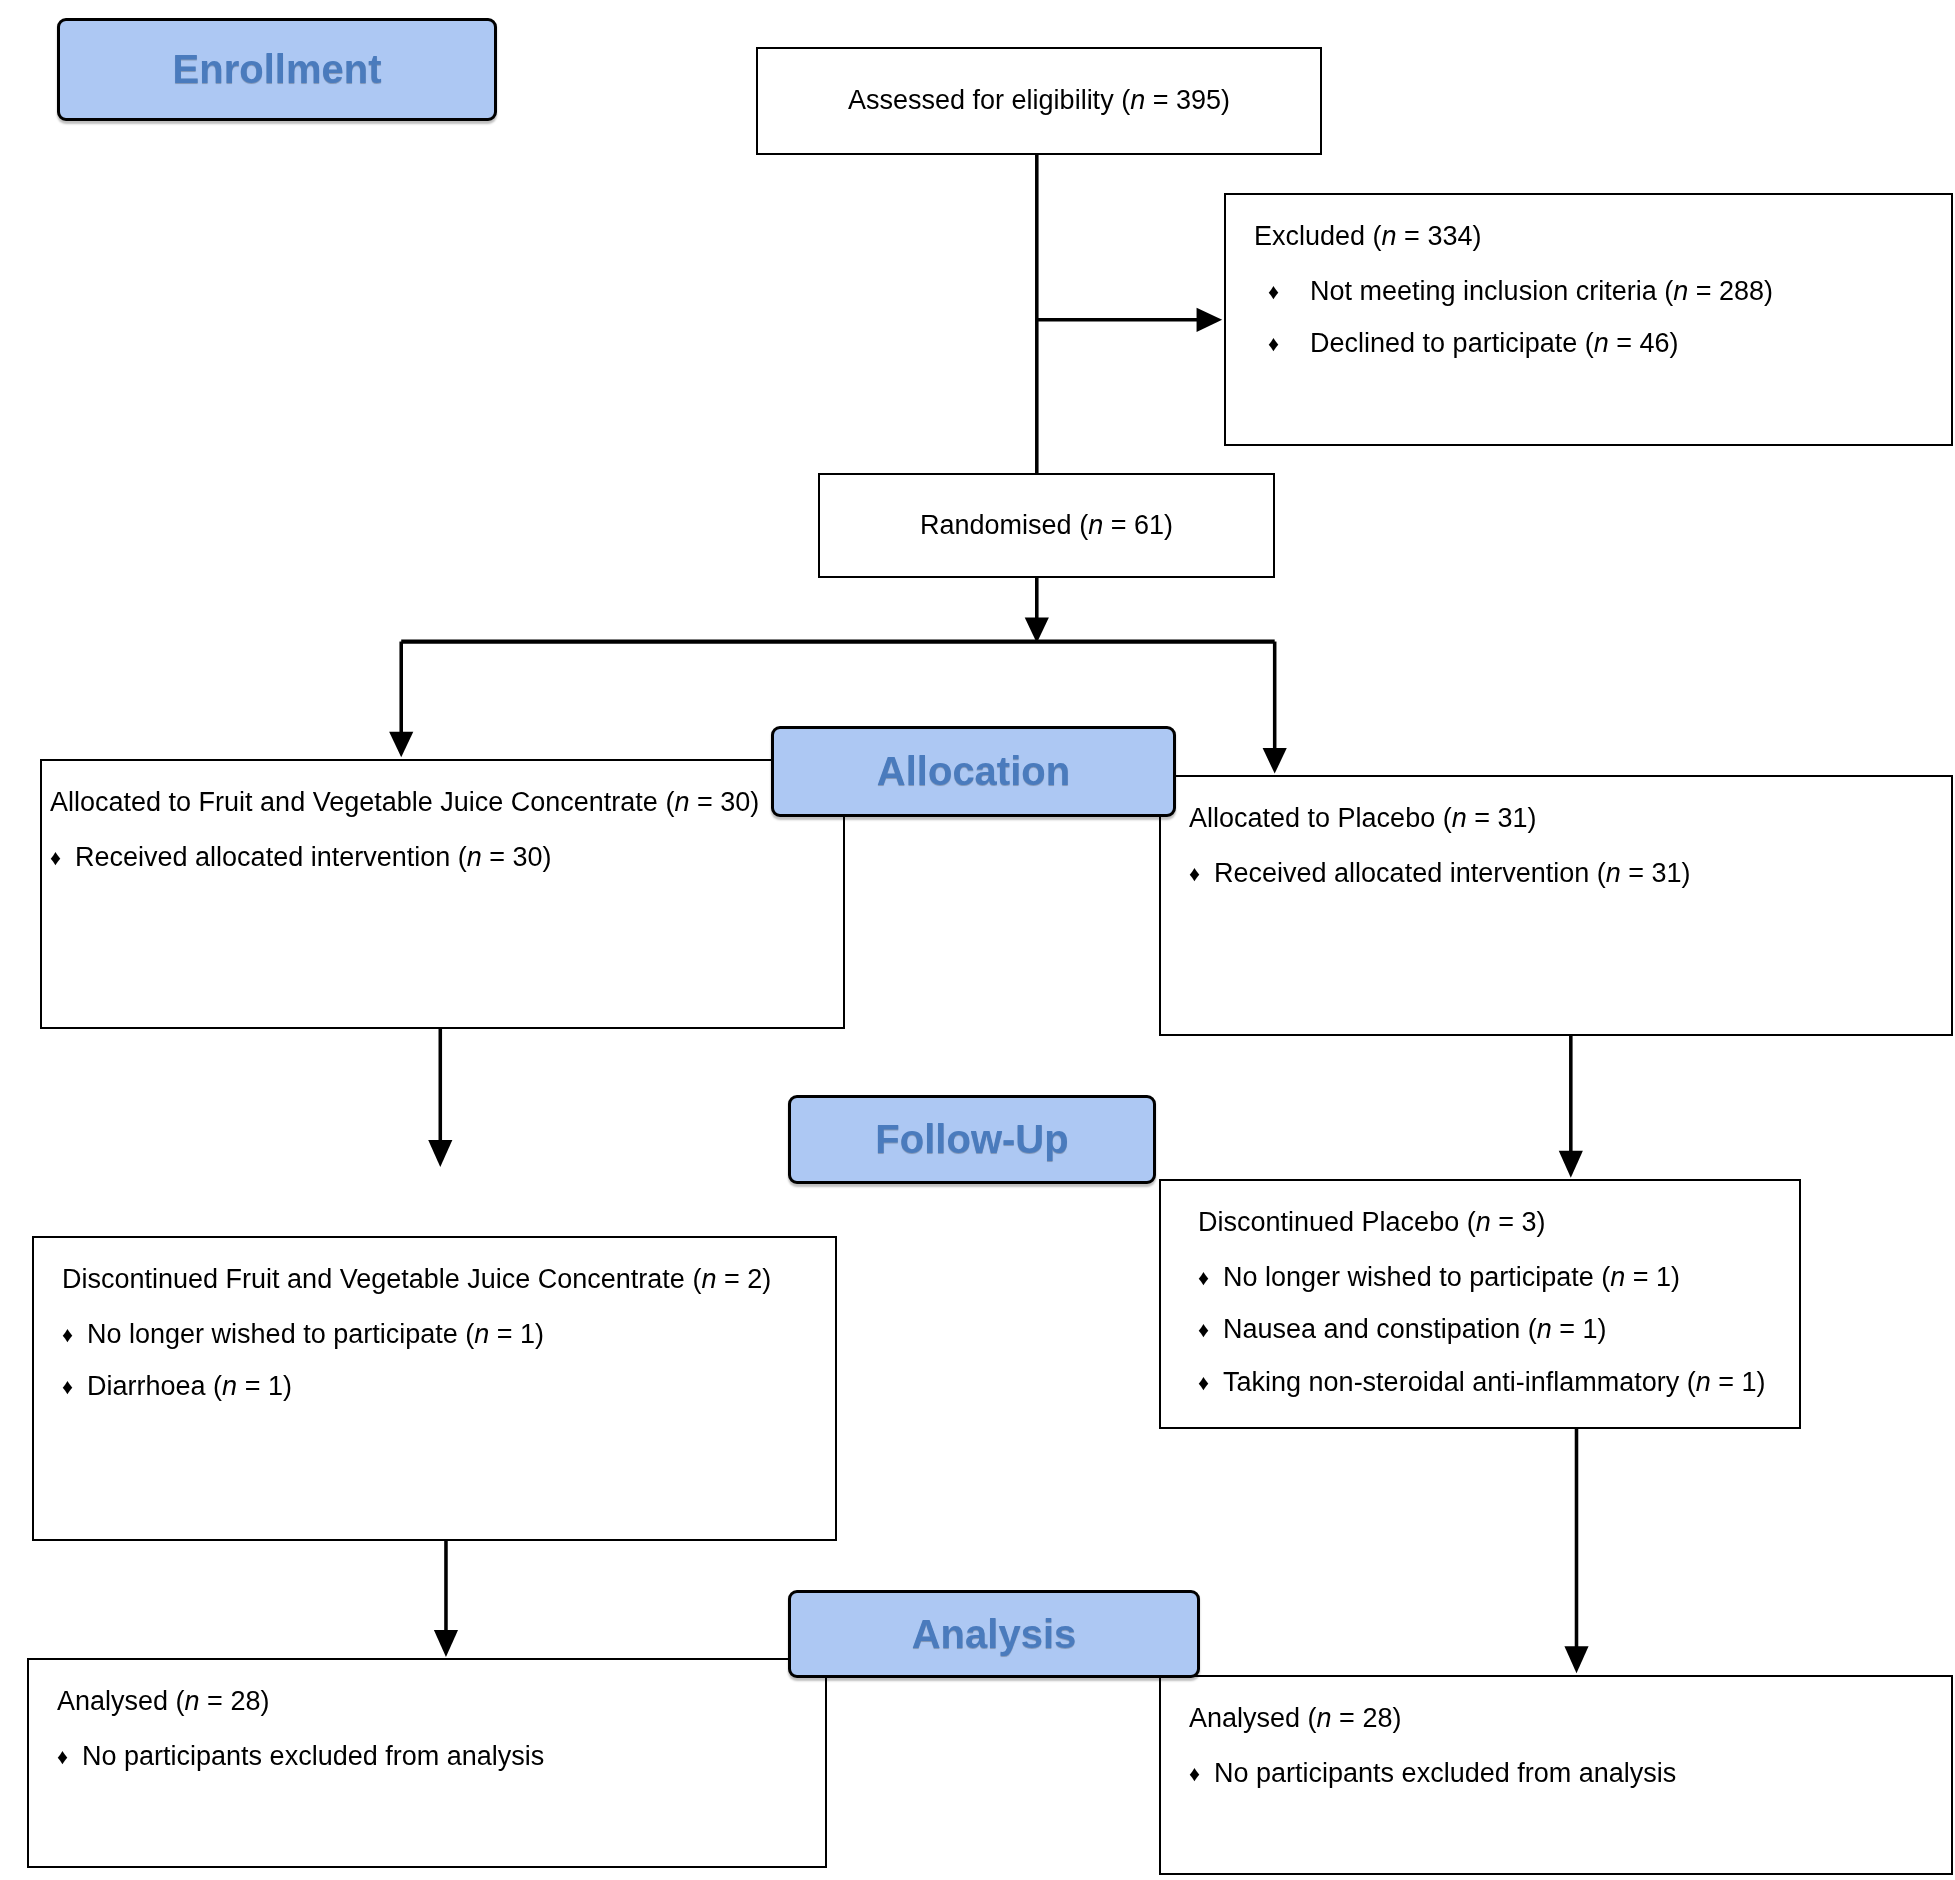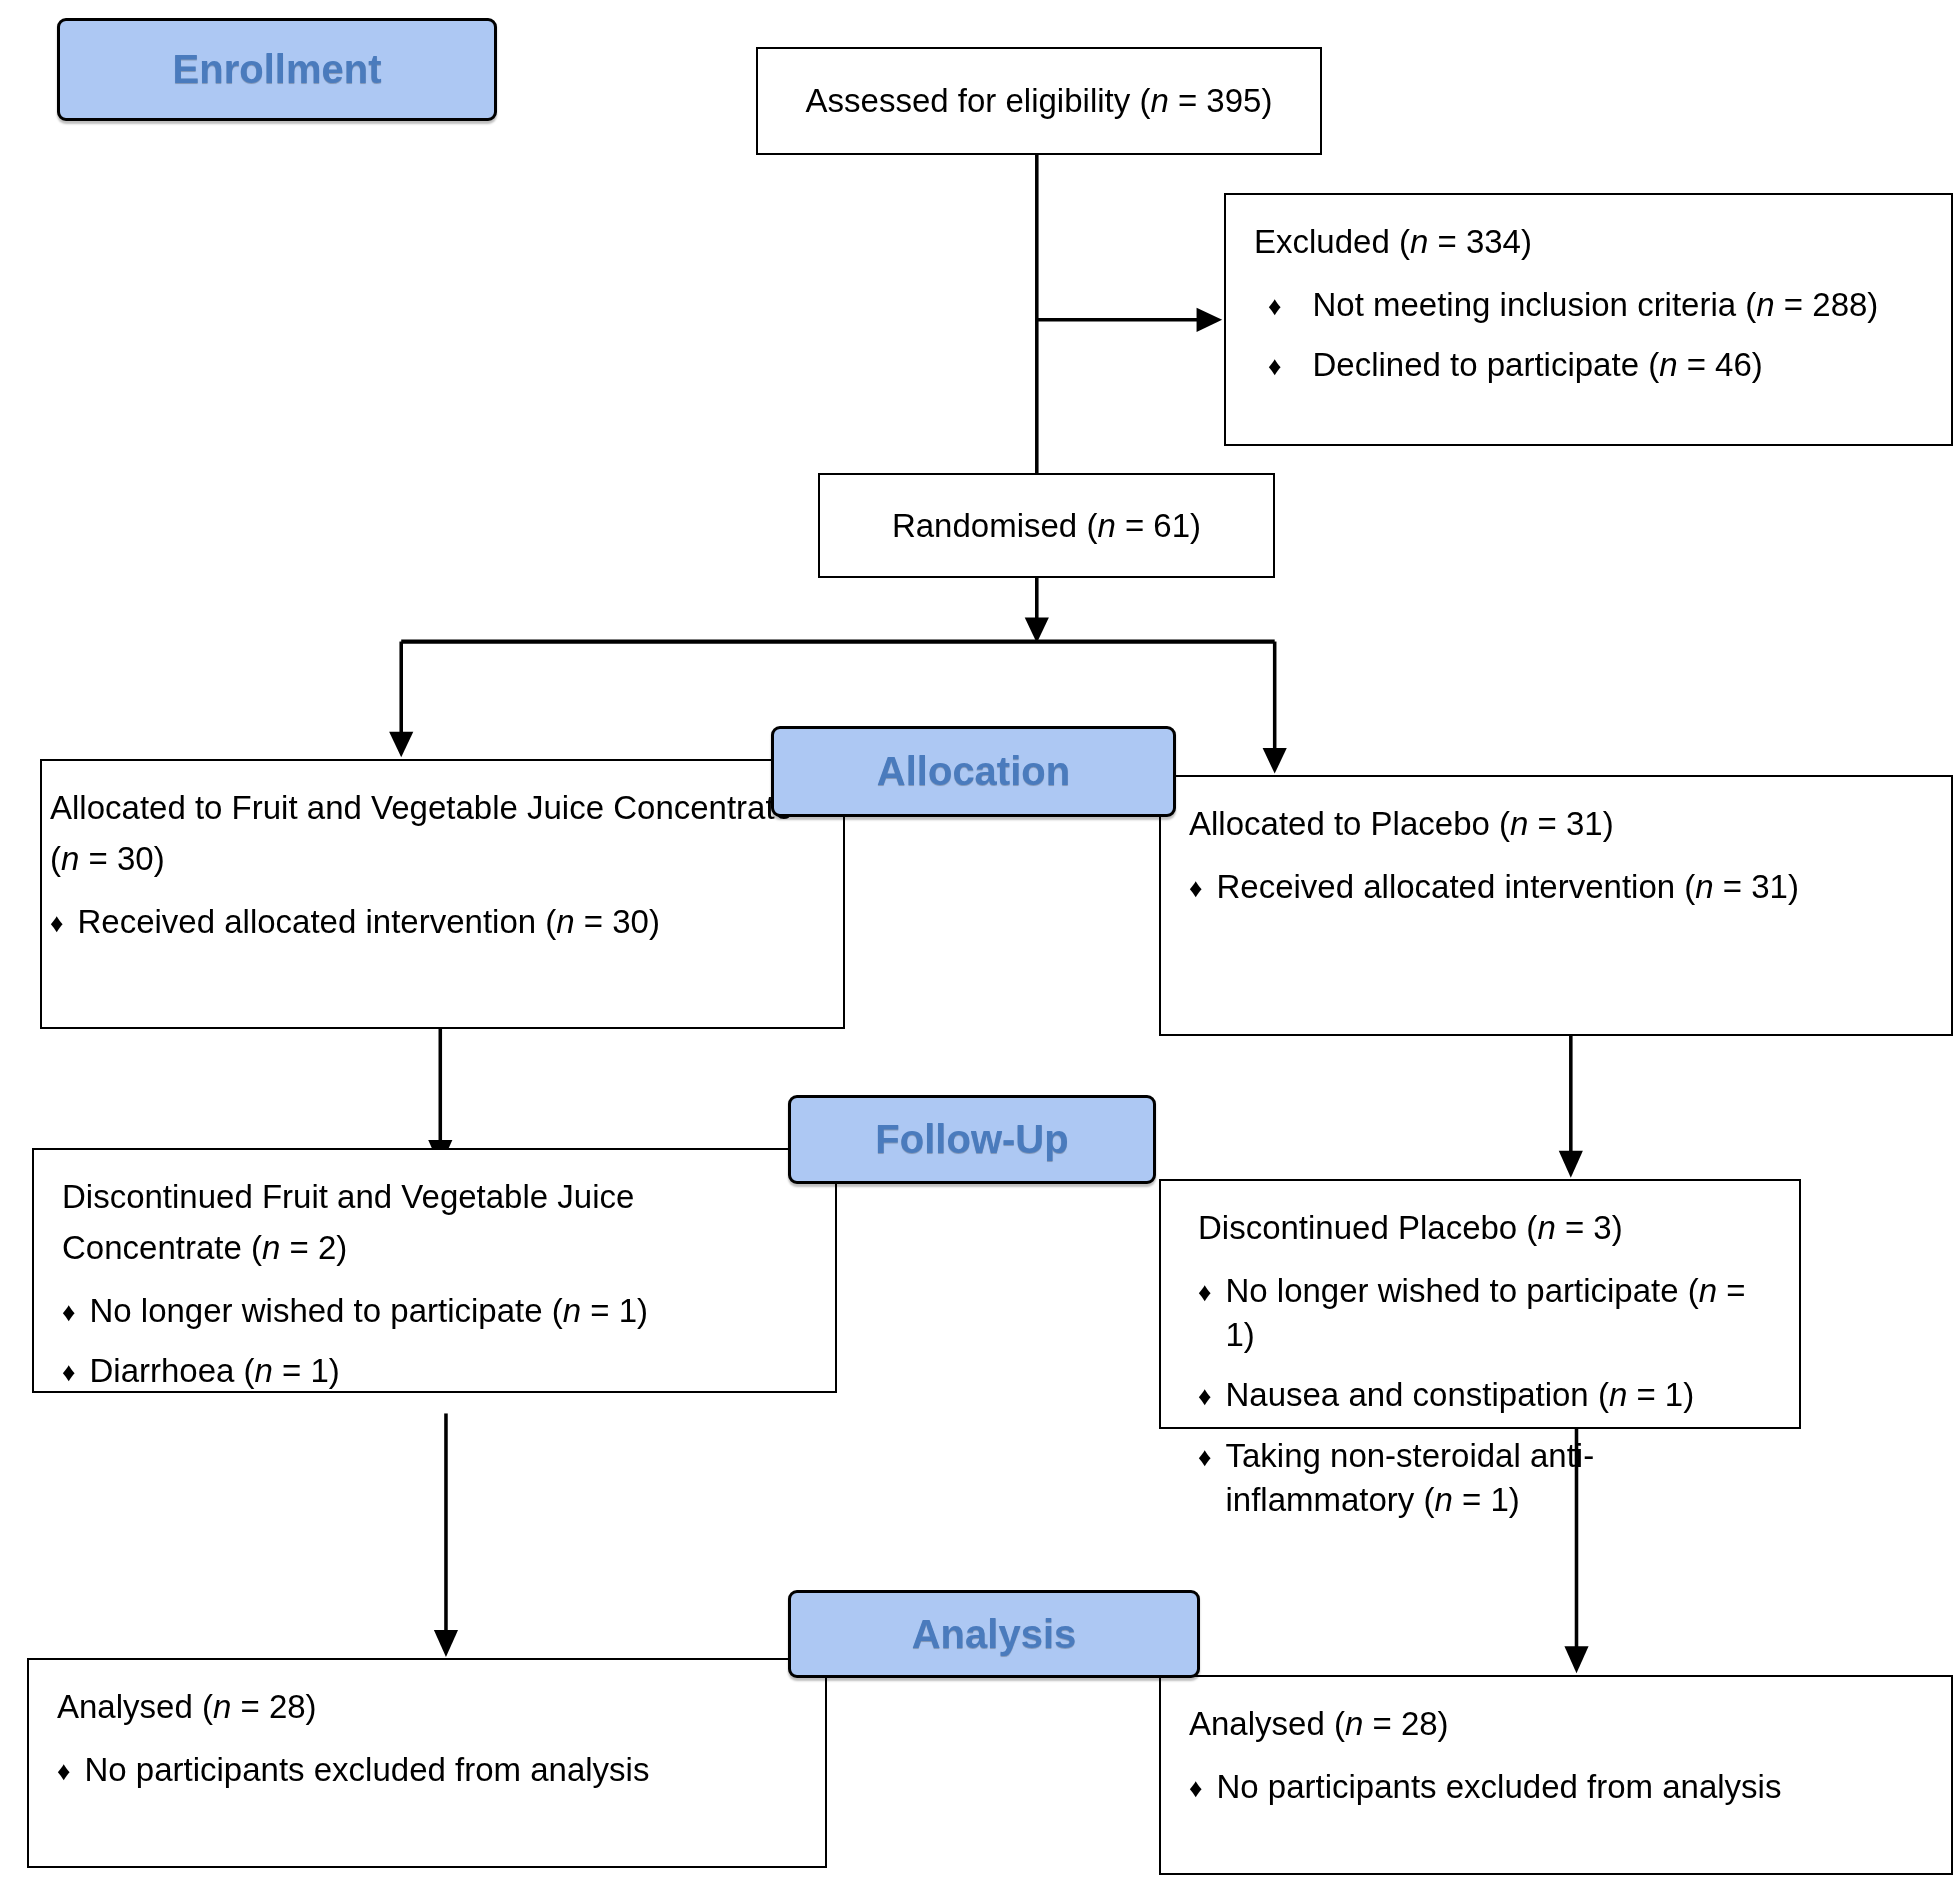--- a/index.html
+++ b/index.html
@@ -23,21 +23,21 @@
     position:absolute;left:0;top:0;width:1955px;height:1881px;
     z-index:1;
   }
   svg.connectors line{stroke:var(--line-color);stroke-width:5;}
   svg.connectors polygon{fill:var(--line-color);}
   .fbox{
     position:absolute;
     background:var(--box-bg);
     border:2.8px solid var(--line-color);
     z-index:2;
-    font-size:33px;
+    font-size:27px;
     line-height:1.55;
   }
   .center-text{
     display:flex;align-items:center;justify-content:center;text-align:center;
     padding:0 14px;
   }
   .pad-box{padding:21px 21px 14px 28px;}
   .box-title{line-height:1.55;}
   .bullets{margin-top:10px;}
   .bullet-row{
@@ -68,21 +68,21 @@
   #badge-enrollment{left:57px;top:18px;width:440px;height:103px;}
   #badge-allocation{left:771px;top:726px;width:405px;height:91px;}
   #badge-followup{left:788px;top:1095px;width:368px;height:89px;}
   #badge-analysis{left:788px;top:1590px;width:412px;height:88px;}
 
   #box-assessed{left:756px;top:47px;width:566px;height:108px;}
   #box-excluded{left:1224px;top:193px;width:729px;height:253px;}
   #box-randomised{left:818px;top:473px;width:457px;height:105px;}
   #box-alloc-left{left:40px;top:759px;width:805px;height:270px;padding-left:8px;}
   #box-alloc-right{left:1159px;top:775px;width:794px;height:261px;}
-  #box-followup-left{left:32px;top:1148px;width:805px;height:245px;}
+  #box-followup-left{left:32px;top:1236px;width:805px;height:305px;}
   #box-followup-right{left:1159px;top:1179px;width:642px;height:250px;padding-left:37px;}
   #box-analysis-left{left:27px;top:1658px;width:800px;height:210px;}
   #box-analysis-right{left:1159px;top:1675px;width:794px;height:200px;}
 </style>
 </head>
 <body>
 
 <div class="canvas">
 
   <svg class="connectors" viewBox="0 0 2753 2648">

